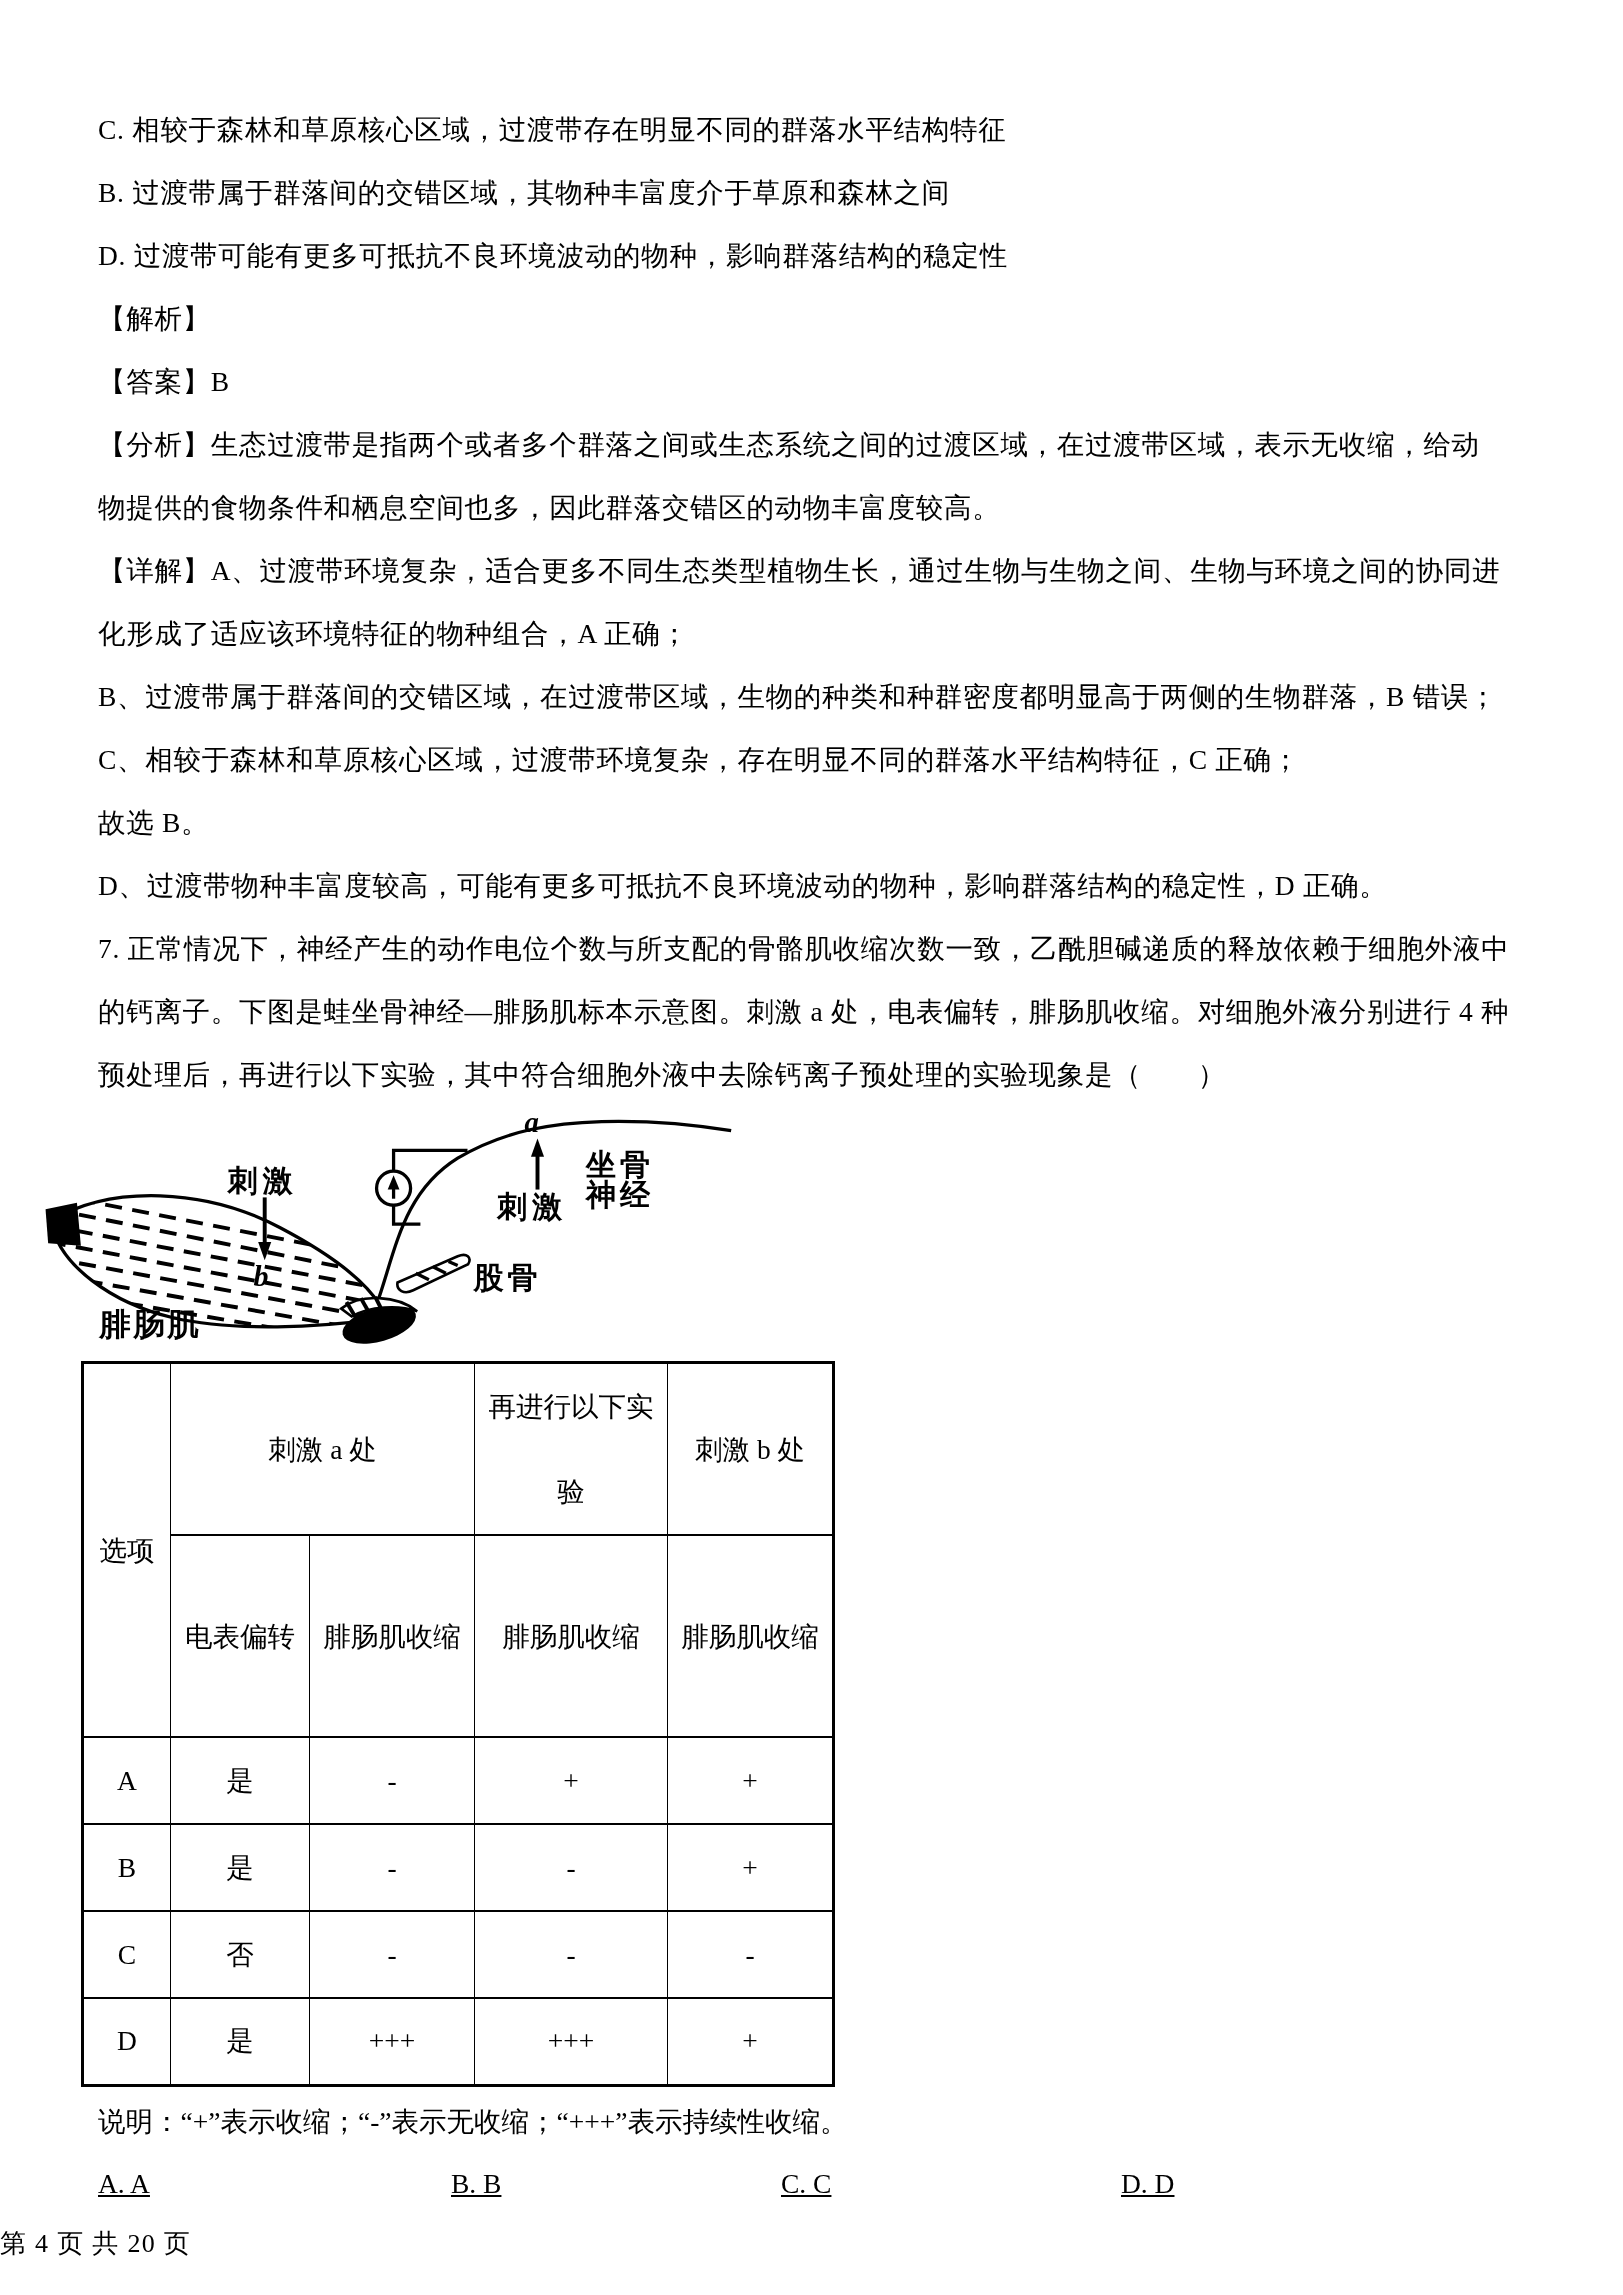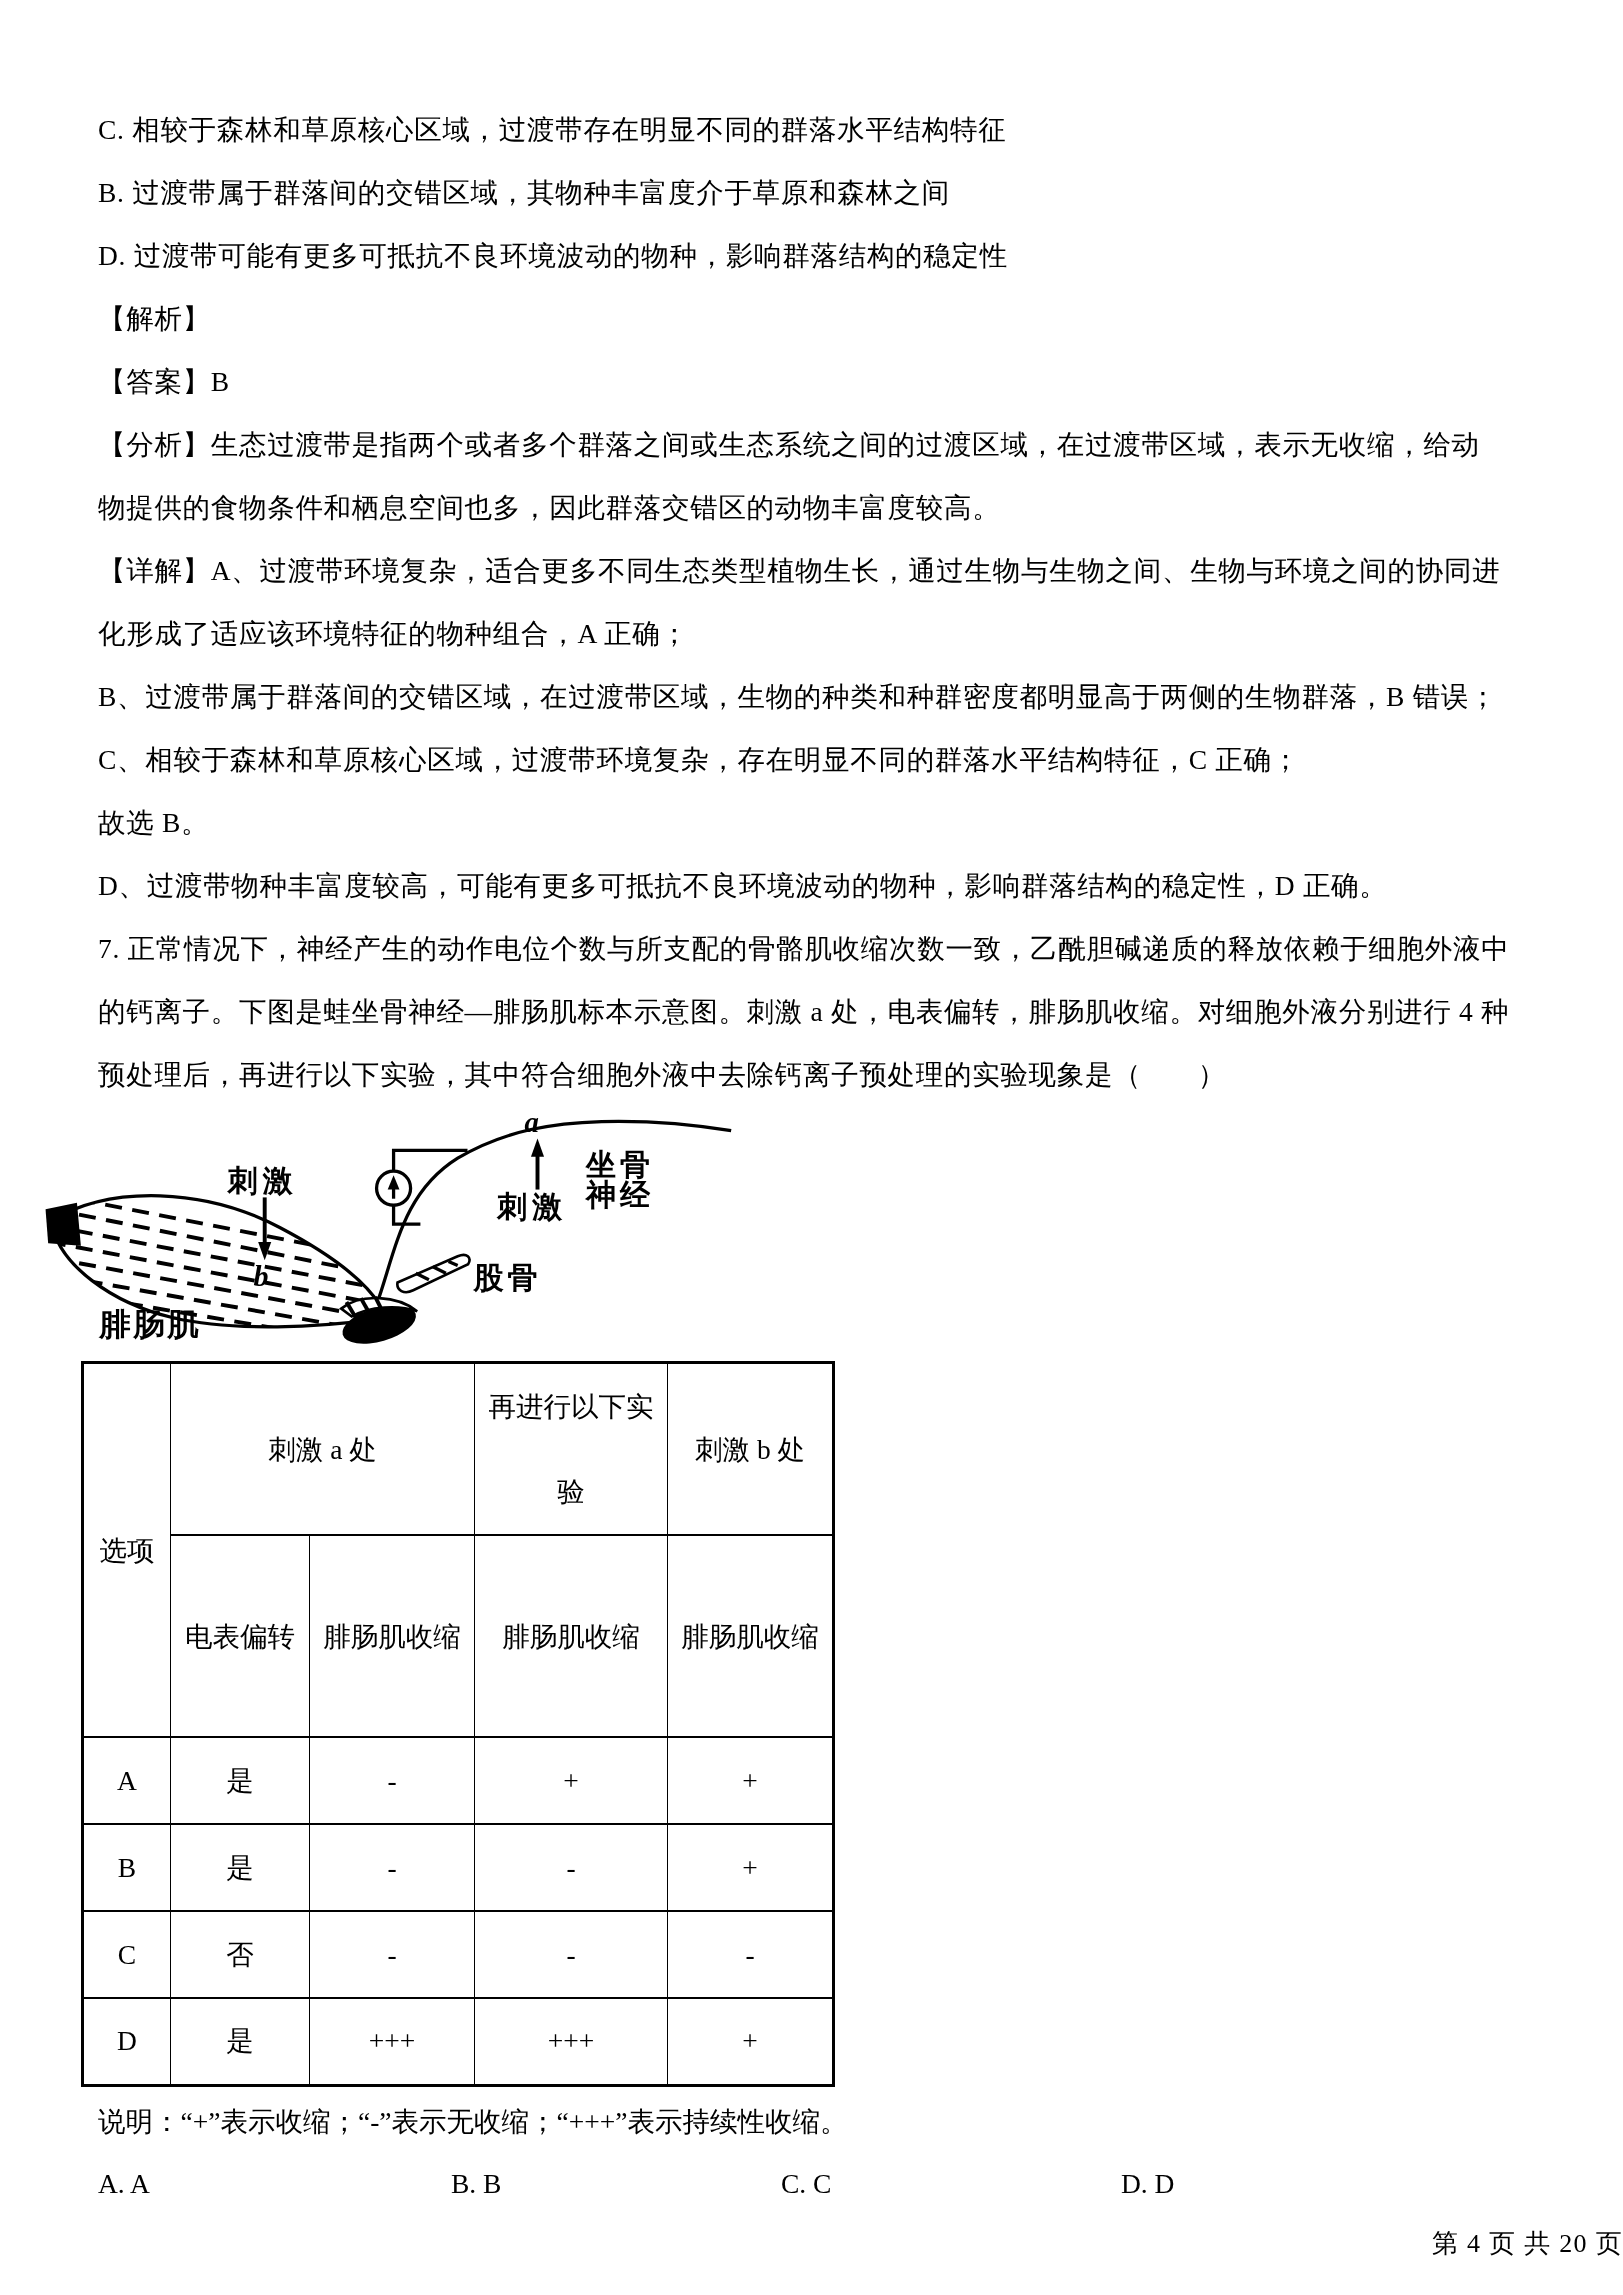--- a/index.html
+++ b/index.html
@@ -34,27 +34,27 @@
   tr.drow{height:87px;}
   th.corner{padding:0 18.3px;line-height:111px;}
   th.top-head{line-height:85px;}
   th.sub-head{line-height:95px;}
   th.pad30{padding:0 19.6px;}
   th.pad34{padding:0 22px;}
   th.pad24{padding:0 15.7px;}
   
   .note-line{font-size:27.5px;height:62px;display:flex;align-items:center;white-space:pre-wrap;margin-top:3.9px;}
   .choices{display:flex;font-size:27.5px;height:62px;align-items:center;}
-  .choice{display:inline-block;white-space:pre;}
+  .choice{display:inline-block;white-space:pre;text-decoration:underline;}
   .choice:nth-child(1){width:353px;}
   .choice:nth-child(2){width:330px;}
   .choice:nth-child(3){width:340px;}
   
   .footer{
-    position:absolute;left:0;right:0;top:2226px;text-align:right;
+    position:absolute;left:0;right:0;top:2226px;text-align:left;
     font-size:26px;letter-spacing:1.3px;
   }
 </style>
 </head>
 <body>
 
 <div class="content">
 
   <div id="lines">
       <div class="line">C. 相较于森林和草原核心区域，过渡带存在明显不同的群落水平结构特征</div>

